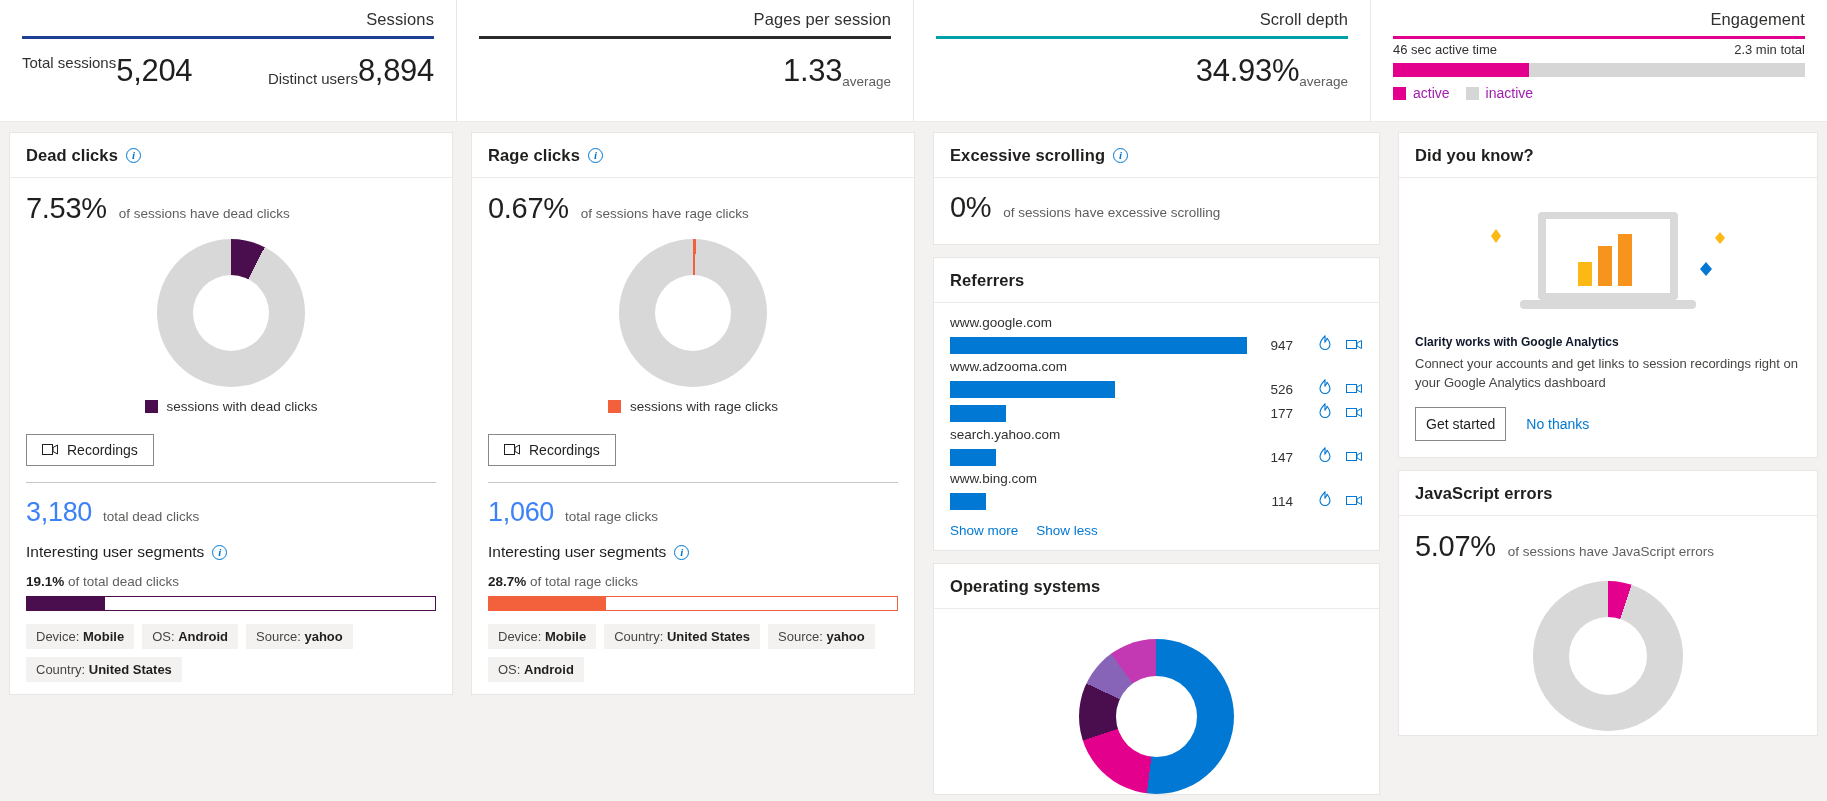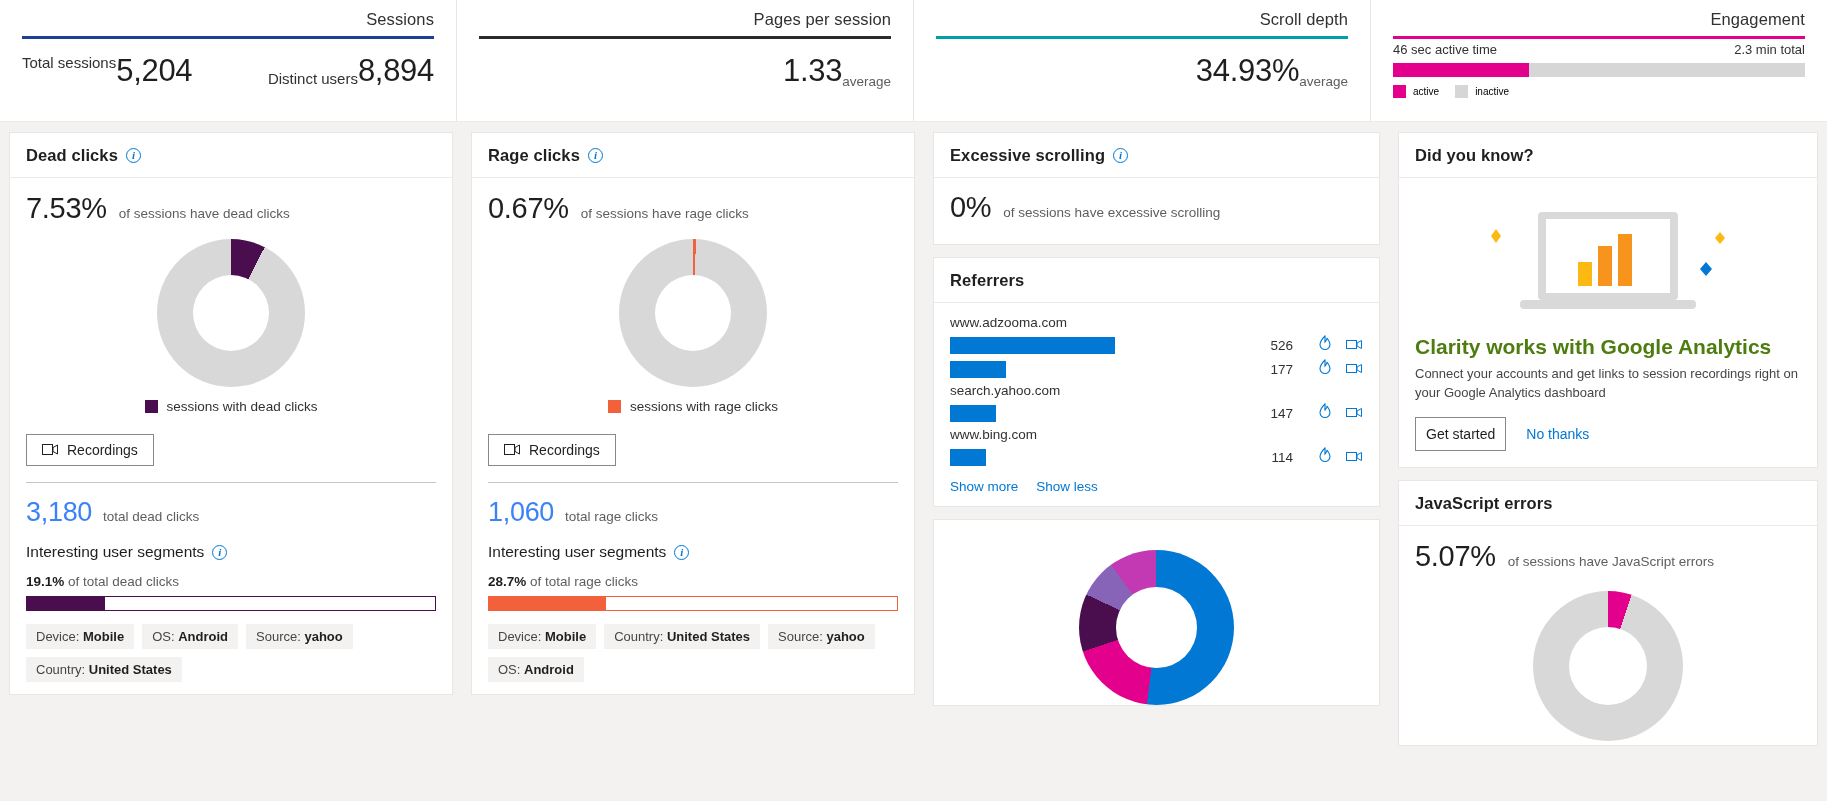--- a/index.html
+++ b/index.html
@@ -39,21 +39,21 @@
   .kpi-col { display: flex; flex-direction: row; }
   .kpi-col.right { align-items: flex-end; margin-left: auto; text-align: right; }
   .kpi-label { font-size: 15px; color: #323130; margin-bottom: 2px; }
   .kpi-value { font-size: 31px; font-weight: 300; color: #201f1e; line-height: 1.12; letter-spacing: -.3px; }
   .kpi-sub { font-size: 13.5px; color: #605e5c; text-align: right; margin-top: 2px; }
 
   .eng-label { font-size: 13px; color: #323130; display: flex; justify-content: space-between; margin-top: 3px; }
   .eng-bar { height: 14px; width: 100%; background: #d6d6d6; margin-top: 6px; display: flex; }
   .eng-bar-fill { height: 100%; background: #e3008c; }
   .eng-legend { display: flex; gap: 16px; align-items: center; margin-top: 8px; }
-  .eng-legend-item { display: flex; align-items: center; gap: 7px; font-size: 10px; color: #000000; }
+  .eng-legend-item { display: flex; align-items: center; gap: 7px; font-size: 14px; color: #a21caf; }
   .sw { width: 13px; height: 13px; display: inline-block; }
 
   
   .main {
     display: flex;
     gap: 0;
     padding: 10px 0 0 0;
     height: 679px;
   }
   .col { padding: 0 9px; }
@@ -127,21 +127,21 @@
   .ref-bar-line { display: flex; align-items: center; gap: 0; }
   .ref-bar-track { flex: 1 1 auto; height: 17px; }
   .ref-bar { height: 17px; background: #0078d4; }
   .ref-count { width: 54px; text-align: right; font-size: 13.5px; color: #323130; padding-right: 8px; }
   .ref-icons { display: flex; gap: 14px; align-items: center; width: 62px; justify-content: flex-end; }
   .links { display: flex; gap: 18px; margin-top: 12px; }
   .link { color: #0078d4; font-size: 13.5px; cursor: pointer; }
 
   
   .dyk-art { display: flex; justify-content: center; padding: 16px 0 6px 0; }
-  .dyk-h { font-size: 21px; font-weight: 600; color: #4d7c0f; margin-top: 10px; }
+  .dyk-h { font-size: 12px; font-weight: 600; color: #0f172a; margin-top: 10px; }
   .dyk-p { font-size: 13px; color: #484644; margin-top: 6px; line-height: 1.45; }
   .dyk-actions { display: flex; align-items: center; gap: 20px; margin-top: 14px; }
   .btn-plain { border: 1px solid #8a8886; background: #fff; padding: 8px 10px; font-size: 14px; cursor: pointer; font-family: "Liberation Sans", sans-serif; color:#201f1e; }
   .linkbtn { color: #0078d4; font-size: 14px; cursor: pointer; background: none; border: none; font-family: "Liberation Sans", sans-serif; }
 
   .os-donut-wrap { display: flex; justify-content: center; padding: 16px 0 0 0; }
 </style>
 </head>
 <body>
 
@@ -332,20 +332,38 @@
           </div>
         </div>
       </div>
 
       <div class="card">
         <div class="card-head">
           <span class="card-title">Referrers</span>
         </div>
         <div class="card-body" style="padding-top:12px">
 
+          <div class="ref-row">
+            <div class="ref-name">www.google.com</div>
+            <div class="ref-bar-line">
+              <div class="ref-bar-track">
+                  <div class="ref-bar" style="width:100%"></div>
+                </div>
+              <div class="ref-count">947</div>
+              <div class="ref-icons">
+                <span><svg width="14" height="16" viewBox="0 0 14 16">
+                      <path d="M7 1 C4 4 2 6 2 9.5 A5 5 0 0 0 12 9.5 C12 6.5 10 5 9 3 C9 5.5 7.5 6 7 7 C6.5 5 7.5 3 7 1 Z" fill="none" stroke="#0078d4" stroke-width="1.1"></path>
+                    </svg></span>
+                <span><svg width="17" height="11" viewBox="0 0 17 11">
+                      <rect x="0.5" y="1.5" width="10" height="8" fill="none" stroke="#0078d4"></rect>
+                      <path d="M11 4 L15.5 1.5 L15.5 9.5 L11 7 Z" fill="none" stroke="#0078d4"></path>
+                    </svg></span>
+              </div>
+            </div>
+          </div>
 
           <div class="ref-row">
             <div class="ref-name">www.adzooma.com</div>
             <div class="ref-bar-line">
               <div class="ref-bar-track">
                   <div class="ref-bar" style="width:55.5%"></div>
                 </div>
               <div class="ref-count">526</div>
               <div class="ref-icons">
                 <span><svg width="14" height="16" viewBox="0 0 14 16">
@@ -416,20 +434,23 @@
           </div>
 
           <div class="links">
             <span class="link">Show more</span>
             <span class="link">Show less</span>
           </div>
         </div>
       </div>
 
       <div class="card">
+        <div class="card-head">
+          <span class="card-title">Operating systems</span>
+        </div>
         <div class="card-body" style="padding-bottom:0">
           <div class="os-donut-wrap">
             <div class="donut" style="width:155px;height:155px;background:conic-gradient(#0078d4 0 52%, #e3008c 52% 70%, #4a0e4e 70% 82%, #8764b8 82% 90%, #c239b3 90% 100%);"></div>
           </div>
         </div>
       </div>
 
     </div>
 
     <div class="col col-4">

